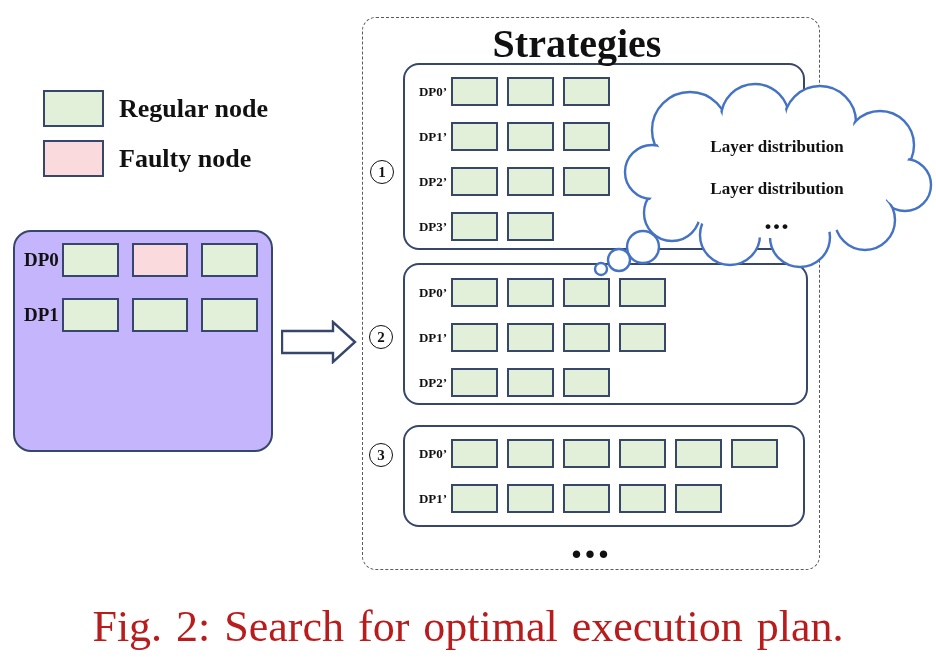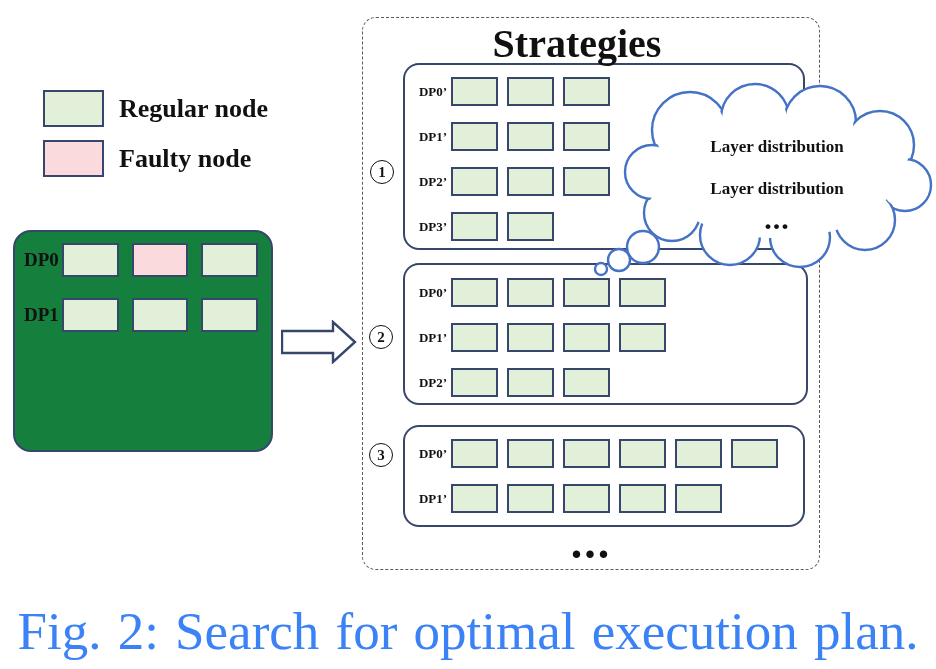--- a/index.html
+++ b/index.html
@@ -16,21 +16,21 @@
   
   .legend{position:absolute;left:27px;top:90px;}
   .legend-row{display:flex;align-items:center;margin-bottom:13px;height:37px;margin-left:16px;}
   .swatch{width:61px;height:37px;border:2.5px solid var(--navy);box-sizing:border-box;}
   .swatch.regular{background:var(--green);}
   .swatch.faulty{background:var(--pink);}
   .legend-label{margin-left:15px;font-weight:bold;font-size:26px;white-space:nowrap;}
   
   .cluster{
     position:absolute;left:13px;top:230px;width:260px;height:222px;box-sizing:border-box;
-    border:2.5px solid var(--navy);border-radius:18px;background:#15803d;padding:11px 0 0 9px;
+    border:2.5px solid var(--navy);border-radius:18px;background:#c4b5fd;padding:11px 0 0 9px;
   }
   .crow{display:flex;align-items:center;height:34px;margin-bottom:21px;}
   .crow-label{flex:0 0 38px;font-weight:bold;font-size:19px;}
   .node-lg{width:57px;height:34px;box-sizing:border-box;border:2.5px solid var(--navy);
     background:var(--green);margin-right:13px;}
   .node-lg.faulty{background:var(--pink);}
   
   .arrow-svg{position:absolute;left:281px;top:320px;}
   .arrow-shape{fill:#fff;stroke:var(--navy);stroke-width:2.4;stroke-linejoin:miter;}
   
@@ -70,21 +70,21 @@
   .cloud-stroke{fill:#fff;stroke:var(--cloud);stroke-width:2.4;}
   .cloud-fill{fill:#fff;stroke:none;}
   .cloud-text{
     position:absolute;left:632px;top:126px;width:290px;text-align:center;z-index:6;
   }
   .cloud-line{font-weight:bold;font-size:17px;line-height:42px;white-space:nowrap;}
   .dots-sm{font-weight:bold;font-size:30px;line-height:30px;letter-spacing:1px;margin-top:-6px;}
   
   .caption{
     position:absolute;left:0;top:601px;width:936px;text-align:center;
-    font-size:53px;word-spacing:3px;color:#3b82f6;
+    font-size:44px;word-spacing:3px;color:#b91c1c;
   }
 </style>
 </head>
 <body>
 
 <div class="stage">
 
   <div class="legend">
     <div class="legend-row">
       <span class="swatch regular"></span>

